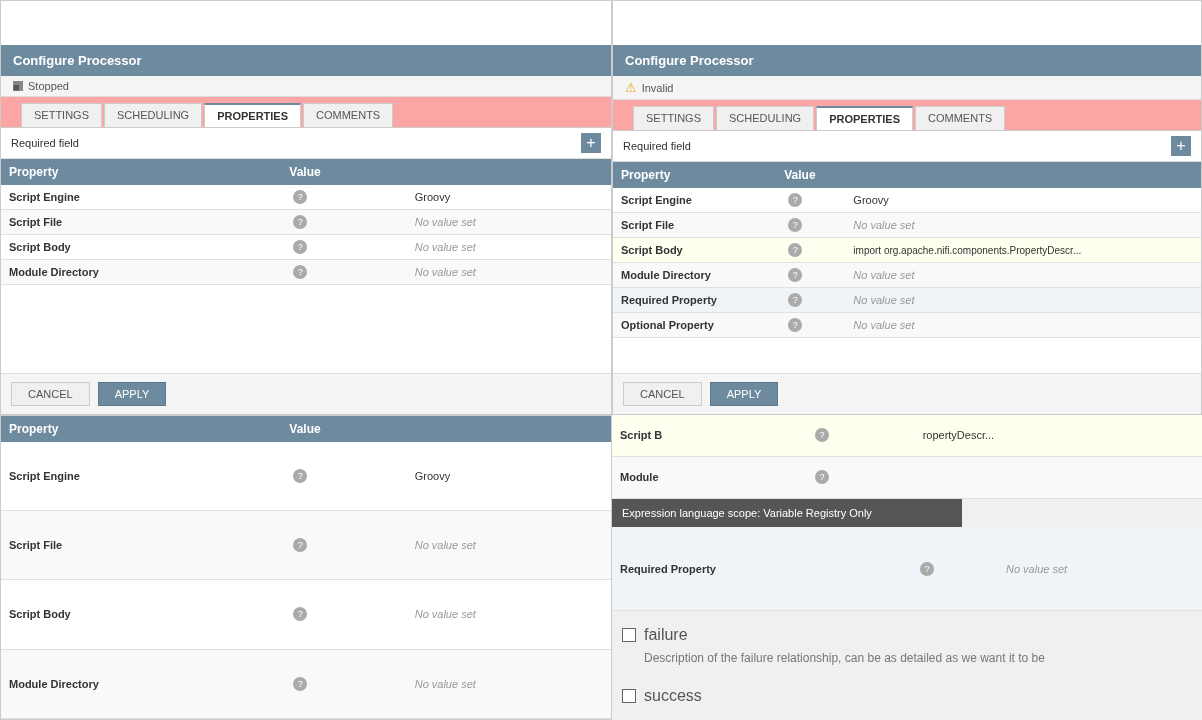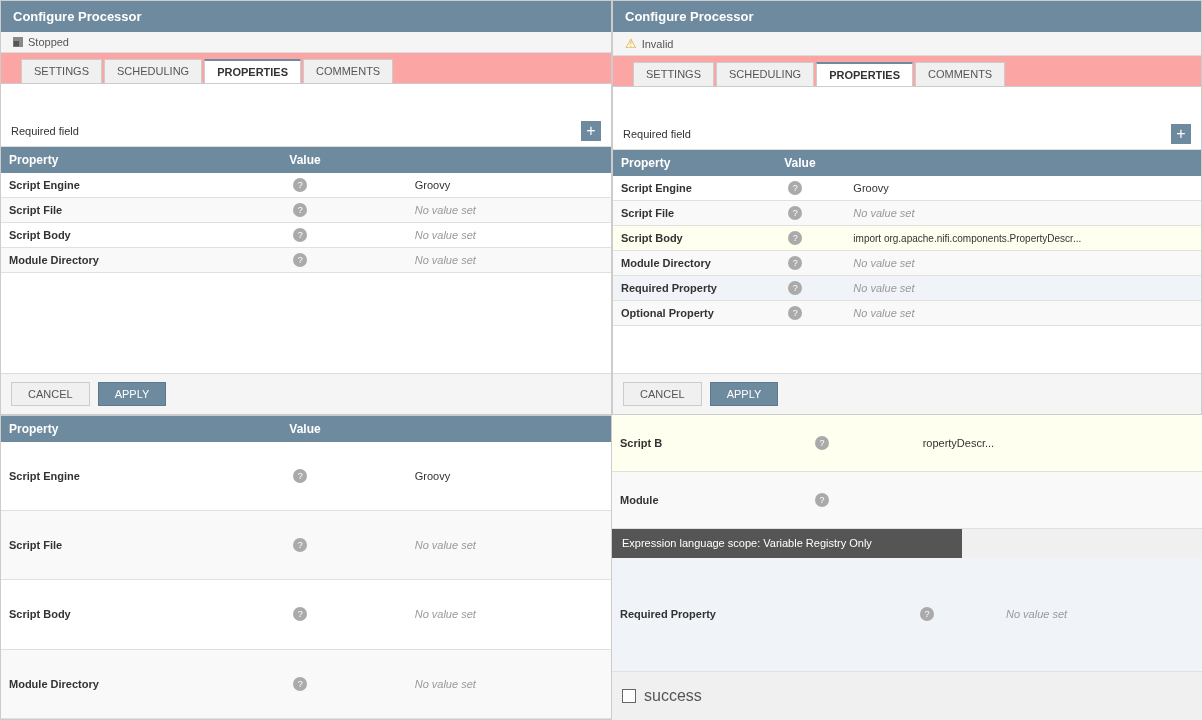--- a/index.html
+++ b/index.html
@@ -23,20 +23,21 @@
       flex-direction: column;
       overflow: hidden;
     }
 
     .panel-header {
       background: #6d8a9e;
       color: #fff;
       padding: 8px 12px;
       font-size: 13px;
       font-weight: bold;
+      margin-top: 44px;
     }
 
     .status-bar {
       background: #f5f5f5;
       padding: 4px 12px;
       font-size: 11px;
       color: #555;
       border-bottom: 1px solid #ddd;
       display: flex;
       align-items: center;
@@ -84,21 +85,20 @@
 
     
     .required-field-row {
       display: flex;
       justify-content: space-between;
       align-items: center;
       padding: 5px 10px;
       font-size: 11px;
       color: #333;
       border-bottom: 1px solid #ddd;
-      margin-top: 32px;
     }
 
     .add-btn {
       width: 20px;
       height: 20px;
       background: #6d8a9e;
       color: #fff;
       border: none;
       cursor: pointer;
       font-size: 16px;
@@ -493,17 +493,24 @@
         <td><span class="help-icon">?</span></td>
         <td class="val-cell">No value set</td>
       </tr>
     </tbody>
   </table>
 
   <div class="relationships">
     <div class="relationship-item">
       <div class="rel-header">
         <span class="rel-checkbox"></span>
+        <span class="rel-name">failure</span>
+      </div>
+      <div class="rel-desc">Description of the failure relationship, can be as detailed as we want it to be</div>
+    </div>
+    <div class="relationship-item">
+      <div class="rel-header">
+        <span class="rel-checkbox"></span>
         <span class="rel-name">success</span>
       </div>
     </div>
   </div>
 </div>
 
 </body></html>

